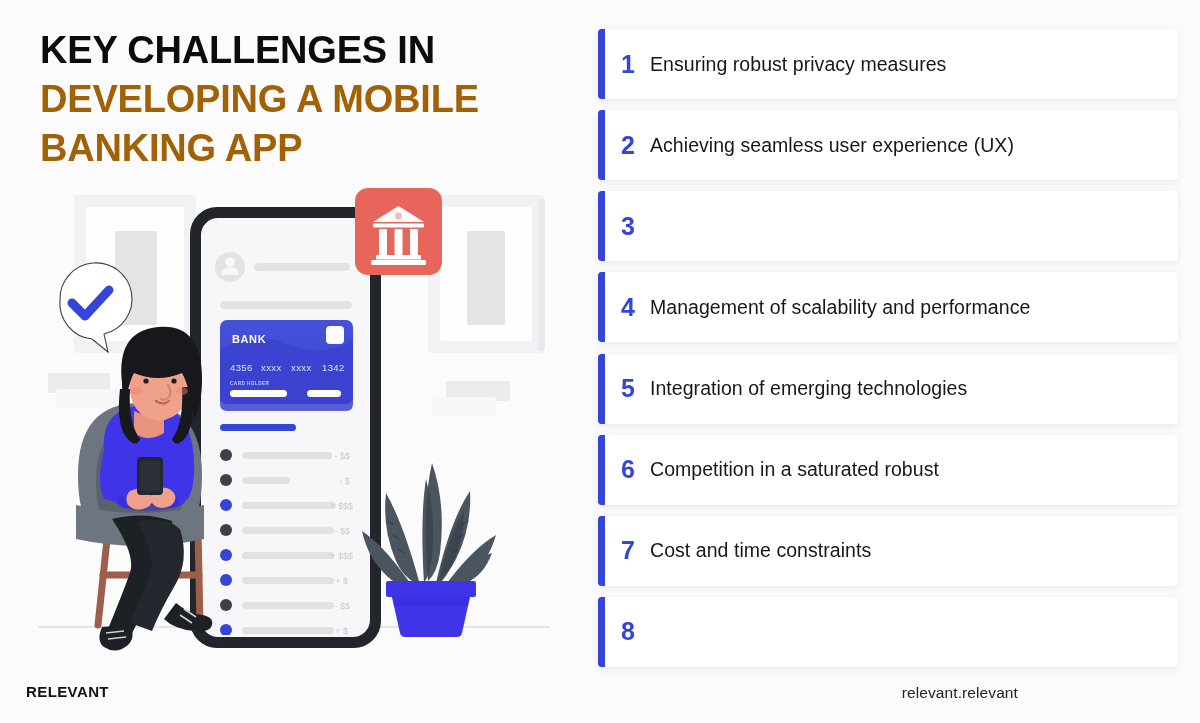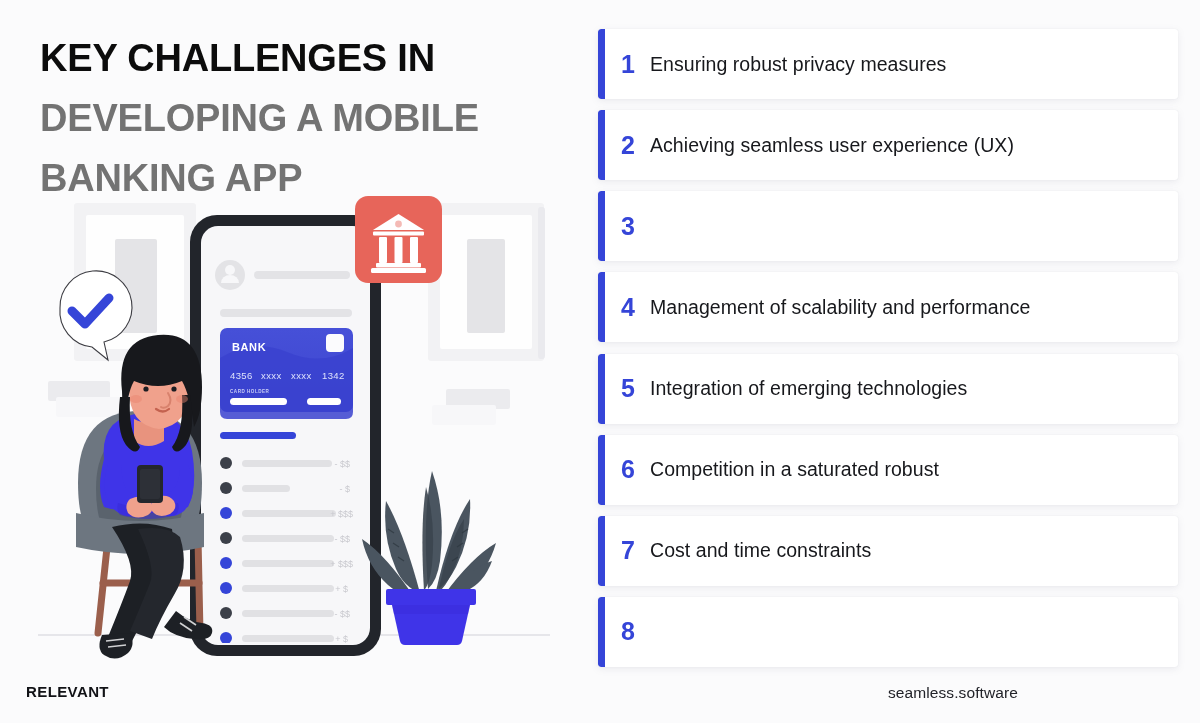--- a/index.html
+++ b/index.html
@@ -9,30 +9,30 @@
     background:#fbfbfc;
     font-family:"Liberation Sans", sans-serif;
     position:relative;
     -webkit-font-smoothing:antialiased;
   }
 
   
   .page { position:relative; width:1200px; height:723px; }
 
   
-  .left-col { position:absolute; left:0; top:8px; width:580px; height:523px; }
+  .left-col { position:absolute; left:0; top:0; width:580px; height:523px; }
 
   .headline { position:absolute; left:40px; top:26px; width:530px; }
   .headline .ln {
     font-size:38px; line-height:49px; font-weight:700;
     letter-spacing:-0.2px; text-transform:uppercase;
     font-family:"Liberation Sans", sans-serif;
   }
   .headline .ln.dark { color:#0c0c0c; }
-  .headline .ln.blue { color:#737373;margin-top:11px; }
+  .headline .ln.blue { color:#a16207; }
 
   
   .illus { position:absolute; left:30px; top:175px; width:540px; height:490px; }
   .illus svg { display:block; width:540px; height:490px; }
 
   
   .list-col {
     position:absolute; left:598px; top:29px;
     width:580px; height:638px;
     display:flex; flex-direction:column; justify-content:space-between;
@@ -333,16 +333,16 @@
     </div>
 
     <div class="item">
       <span class="bar"></span>
       <span class="num">8</span>
     </div>
   </div>
 
   <div class="footer">
     <div class="brand">RELEVANT</div>
-    <div class="site">seamless.software</div>
+    <div class="site">relevant.relevant</div>
   </div>
 
 </div>
 
 </body></html>

